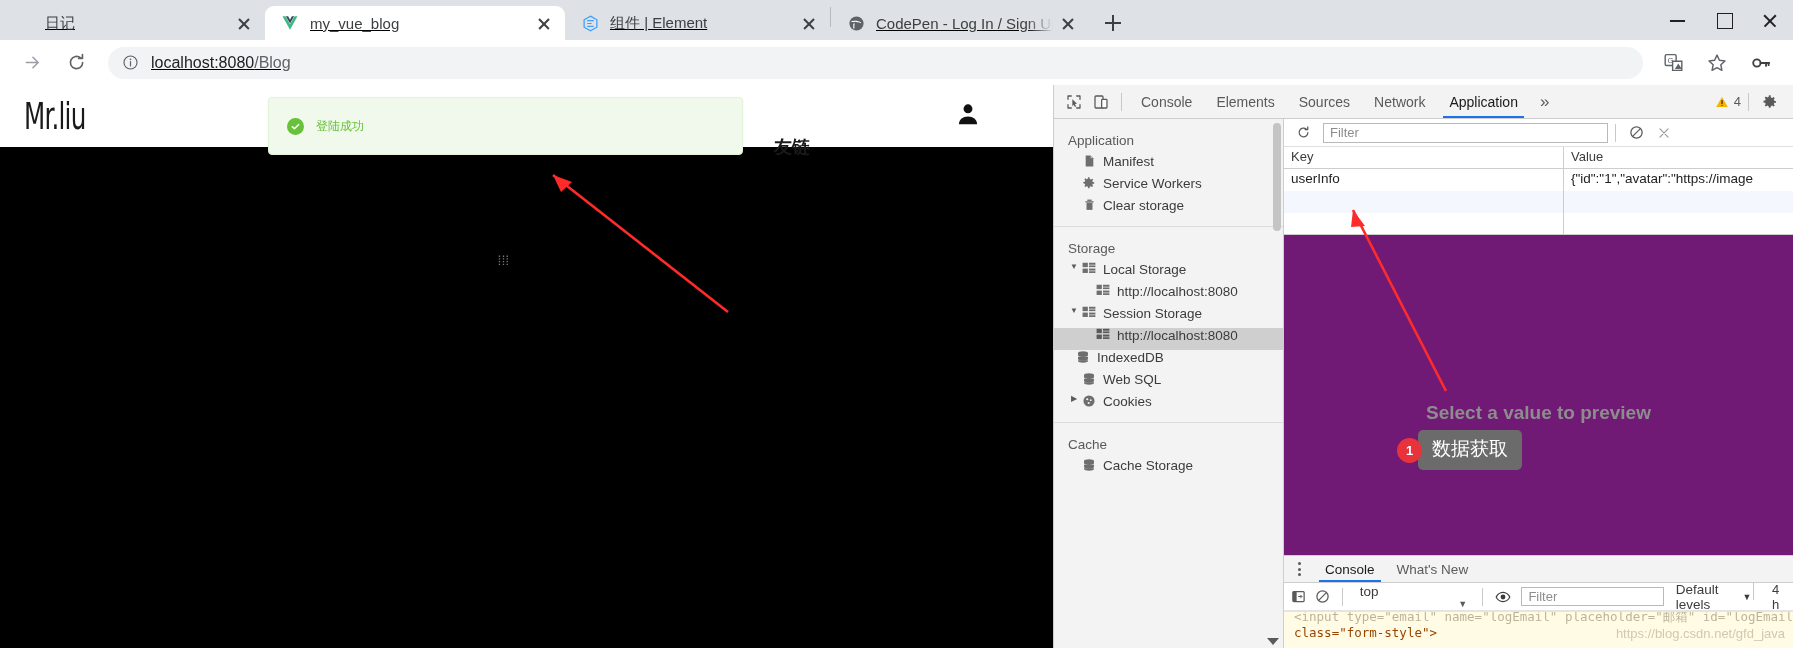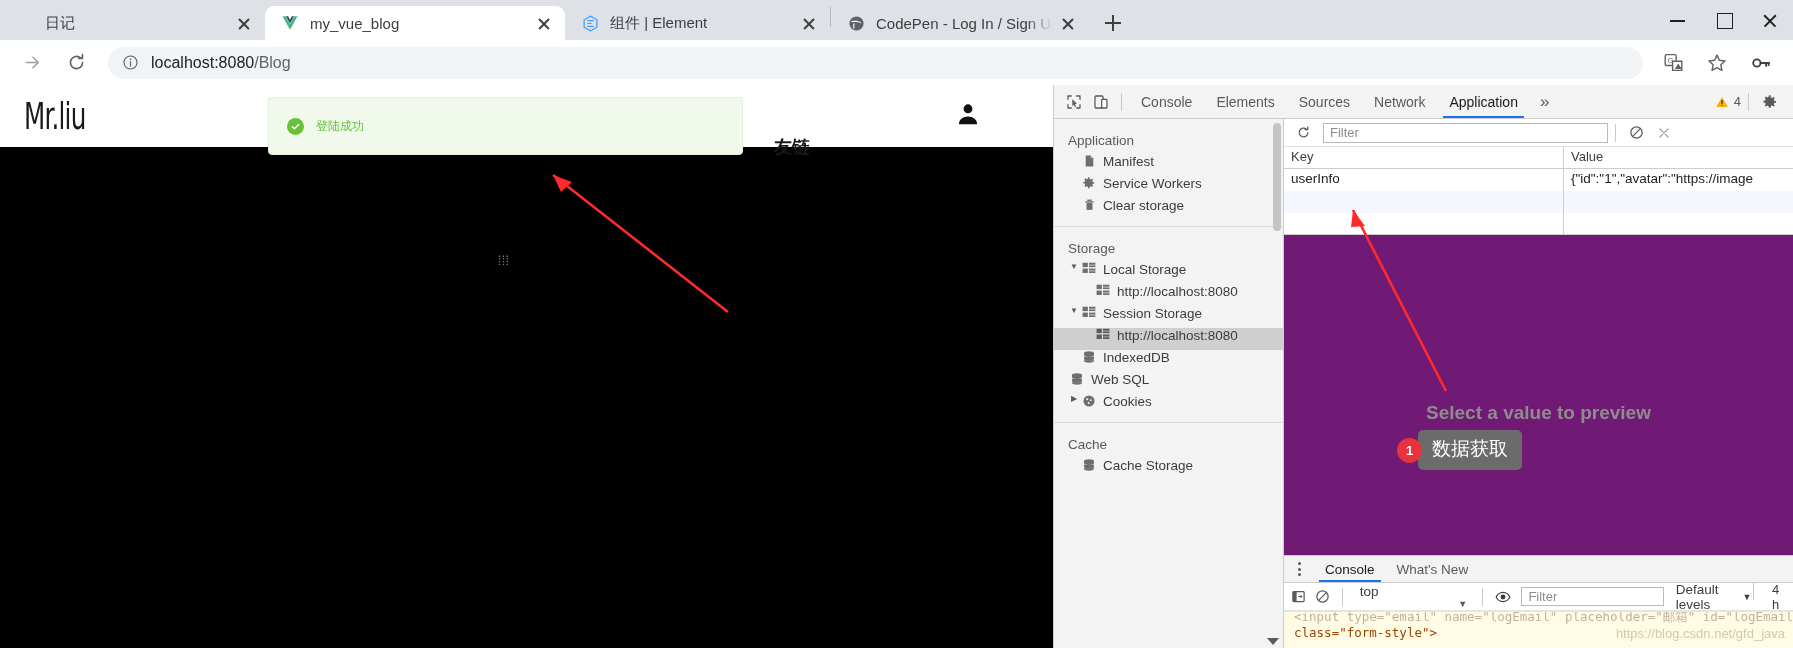--- a/index.html
+++ b/index.html
@@ -3,21 +3,21 @@
 <meta charset="utf-8">
 <style>
   * { box-sizing: border-box; margin: 0; padding: 0; }
   html, body {
     width: 1793px; height: 648px;
     overflow: hidden;
     font-family: "Liberation Sans", sans-serif;
     background: #fff;
   }
   
-  .browser { width: 1793px; height: 484px; position: relative; }
+  .browser { width: 1793px; height: 484px; position: relative; text-decoration: underline; }
   .tabstrip {
     height: 40px; background: #dee1e6;
     display: flex; align-items: flex-end; position: relative;
   }
   .tab {
     height: 34px; width: 300px; display: flex; align-items: center;
     padding: 0 10px 0 16px; position: relative;
     font-size: 15px; color: #3c4043;
     border-top-left-radius: 9px; border-top-right-radius: 9px;
   }
@@ -564,33 +564,33 @@
                 <rect x="12" y="1" width="11" height="3.4" fill="#5a5a5a"></rect>
                 <rect x="12" y="5.6" width="11" height="2.9" fill="#5a5a5a"></rect>
                 <rect x="1" y="11" width="9" height="7.5" fill="#5a5a5a"></rect>
                 <rect x="12" y="11" width="11" height="3.4" fill="#5a5a5a"></rect>
                 <rect x="12" y="15.6" width="11" height="2.9" fill="#5a5a5a"></rect>
               </svg>
           </span>
           <span>http://localhost:8080</span>
         </div>
 
-        <div class="tree-item" style="padding-left:26px;">
+        <div class="tree-item" style="padding-left:20px;">
           <span class="tw-icon">
             <svg width="14" height="14" viewBox="0 0 24 24">
                 <ellipse cx="12" cy="5.2" rx="8.5" ry="3" fill="#6e6e6e"></ellipse>
                 <path d="M3.5 5.2v4c0 1.7 3.8 3 8.5 3s8.5-1.3 8.5-3v-4" fill="#6e6e6e"></path>
                 <path d="M3.5 11.5v4c0 1.7 3.8 3 8.5 3s8.5-1.3 8.5-3v-4" fill="#6e6e6e"></path>
                 <path d="M3.5 17.5v1.3c0 1.7 3.8 3 8.5 3s8.5-1.3 8.5-3v-1.3" fill="#6e6e6e"></path>
               </svg>
           </span>
           <span>IndexedDB</span>
         </div>
 
-        <div class="tree-item" style="padding-left:14px;">
+        <div class="tree-item" style="padding-left:26px;">
           <span class="tw-icon">
             <svg width="14" height="14" viewBox="0 0 24 24">
                 <ellipse cx="12" cy="5.2" rx="8.5" ry="3" fill="#6e6e6e"></ellipse>
                 <path d="M3.5 5.2v4c0 1.7 3.8 3 8.5 3s8.5-1.3 8.5-3v-4" fill="#6e6e6e"></path>
                 <path d="M3.5 11.5v4c0 1.7 3.8 3 8.5 3s8.5-1.3 8.5-3v-4" fill="#6e6e6e"></path>
                 <path d="M3.5 17.5v1.3c0 1.7 3.8 3 8.5 3s8.5-1.3 8.5-3v-1.3" fill="#6e6e6e"></path>
               </svg>
           </span>
           <span>Web SQL</span>
         </div>

